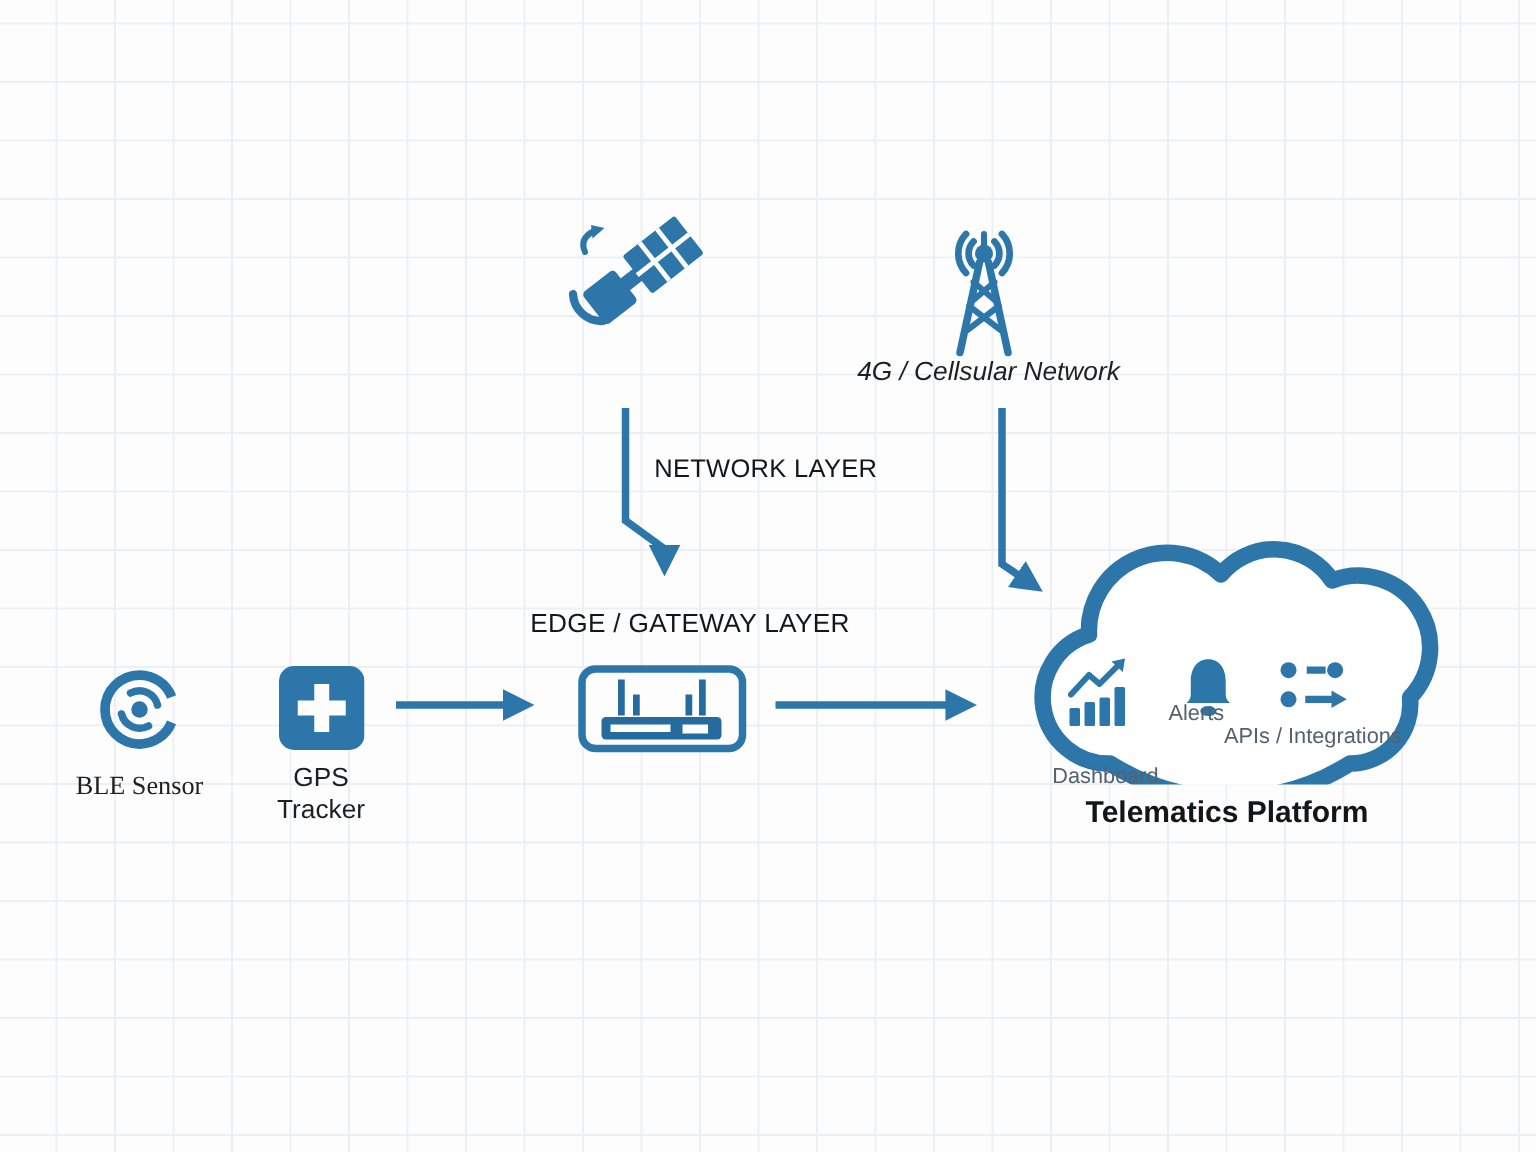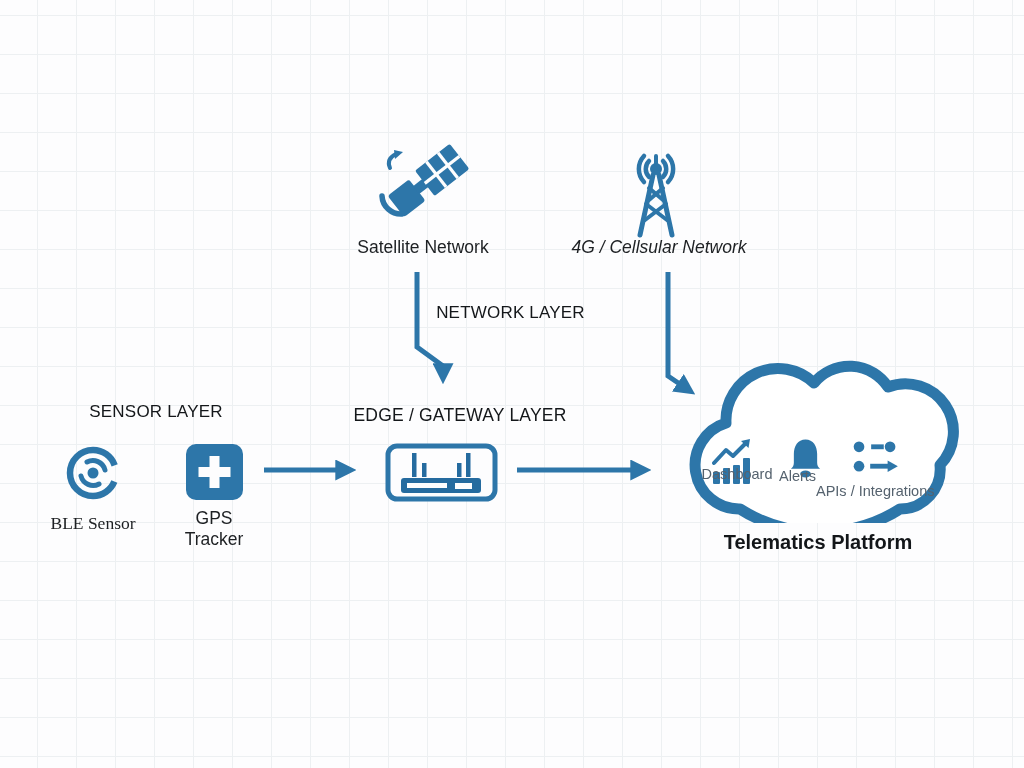--- a/index.html
+++ b/index.html
@@ -48,21 +48,20 @@
     </g>
     <g stroke="#fdfdfe" stroke-width="3.2" transform="translate(54,46) rotate(-38)">
       <line x1="15.6" y1="-16" x2="15.6" y2="16"></line>
       <line x1="30.3" y1="-16" x2="30.3" y2="16"></line>
       <line x1="1" y1="0" x2="45" y2="0"></line>
     </g>
     <path d="M12 58 A19 19 0 0 0 32 76" stroke="#2d76a9" stroke-width="5.5" fill="none" stroke-linecap="round"></path>
     <path d="M20 30 q-4 -9 6 -14" stroke="#2d76a9" stroke-width="4" fill="none" stroke-linecap="round"></path>
     <polygon points="24,12 33,14 25,21" fill="#2d76a9"></polygon>
   </svg>
-  <div class="abs node-label" style="left:333px;top:237px;width:180px;">Satellite Network</div>
 
   <svg class="abs" style="left:616px;top:148px;" width="80" height="96" viewBox="0 0 80 96">
     <g stroke="#2d76a9" fill="none" stroke-linecap="round">
       <path d="M28 8 A19 19 0 0 0 28 34" stroke-width="4.5"></path>
       <path d="M33 13 A11.5 11.5 0 0 0 33 29" stroke-width="4.5"></path>
       <path d="M52 8 A19 19 0 0 1 52 34" stroke-width="4.5"></path>
       <path d="M47 13 A11.5 11.5 0 0 1 47 29" stroke-width="4.5"></path>
       <line x1="40" y1="8" x2="40" y2="17" stroke-width="4"></line>
       <line x1="37" y1="27" x2="24" y2="87" stroke-width="5"></line>
       <line x1="43" y1="27" x2="56" y2="87" stroke-width="5"></line>
@@ -72,21 +71,20 @@
         <line x1="30" y1="56" x2="51" y2="72"></line>
         <line x1="50" y1="56" x2="29" y2="72"></line>
       </g>
     </g>
     <circle cx="40" cy="21" r="6" fill="#2d76a9"></circle>
   </svg>
   <div class="abs node-label" style="left:549px;top:237px;width:220px;font-style:italic;">4G / Cellsular Network</div>
 
   <div class="abs heading" style="left:433px;top:303px;width:155px;">NETWORK LAYER</div>
 
-  <div class="abs heading" style="left:66px;top:402px;width:180px;">SENSOR LAYER</div>
 
   <svg class="abs" style="left:64px;top:444px;" width="58" height="58" viewBox="0 0 58 58">
     <circle cx="29" cy="29" r="23" fill="none" stroke="#2d76a9" stroke-width="6.5" stroke-dasharray="127 17.5" stroke-dashoffset="-8.75"></circle>
     <path d="M23 18 A12.5 12.5 0 0 1 41 26" fill="none" stroke="#2d76a9" stroke-width="5" stroke-linecap="round"></path>
     <path d="M35 40 A12.5 12.5 0 0 1 17 32" fill="none" stroke="#2d76a9" stroke-width="5" stroke-linecap="round"></path>
     <circle cx="29" cy="29" r="5.5" fill="#2d76a9"></circle>
   </svg>
   <div class="abs node-label" style="left:33px;top:513px;width:120px;font-family:Liberation Serif, serif;">BLE Sensor</div>
 
   <svg class="abs" style="left:186px;top:444px;" width="57" height="56" viewBox="0 0 57 56">
@@ -137,19 +135,19 @@
     <g fill="#2d76a9">
       <circle cx="5.5" cy="7" r="5.5"></circle>
       <circle cx="37.5" cy="7" r="5.5"></circle>
       <circle cx="5.5" cy="27" r="5.5"></circle>
       <polygon points="35,21 45.5,27 35,33"></polygon>
     </g>
     <line x1="18" y1="7" x2="31" y2="7" stroke="#2d76a9" stroke-width="5"></line>
     <line x1="17" y1="27" x2="36" y2="27" stroke="#2d76a9" stroke-width="5"></line>
   </svg>
 
-  <div class="abs cloud-feature-label" style="left:694px;top:466px;width:86px;">Dashboard</div>
+  <div class="abs cloud-feature-label" style="left:694px;top:510px;width:86px;">Dashboard</div>
   <div class="abs cloud-feature-label" style="left:779px;top:468px;">Alerts</div>
   <div class="abs cloud-feature-label" style="left:816px;top:483px;">APIs / Integrations</div>
 
   <div class="abs platform-label" style="left:668px;top:531px;width:300px;">Telematics Platform</div>
 
 </div>
 
 </body></html>

